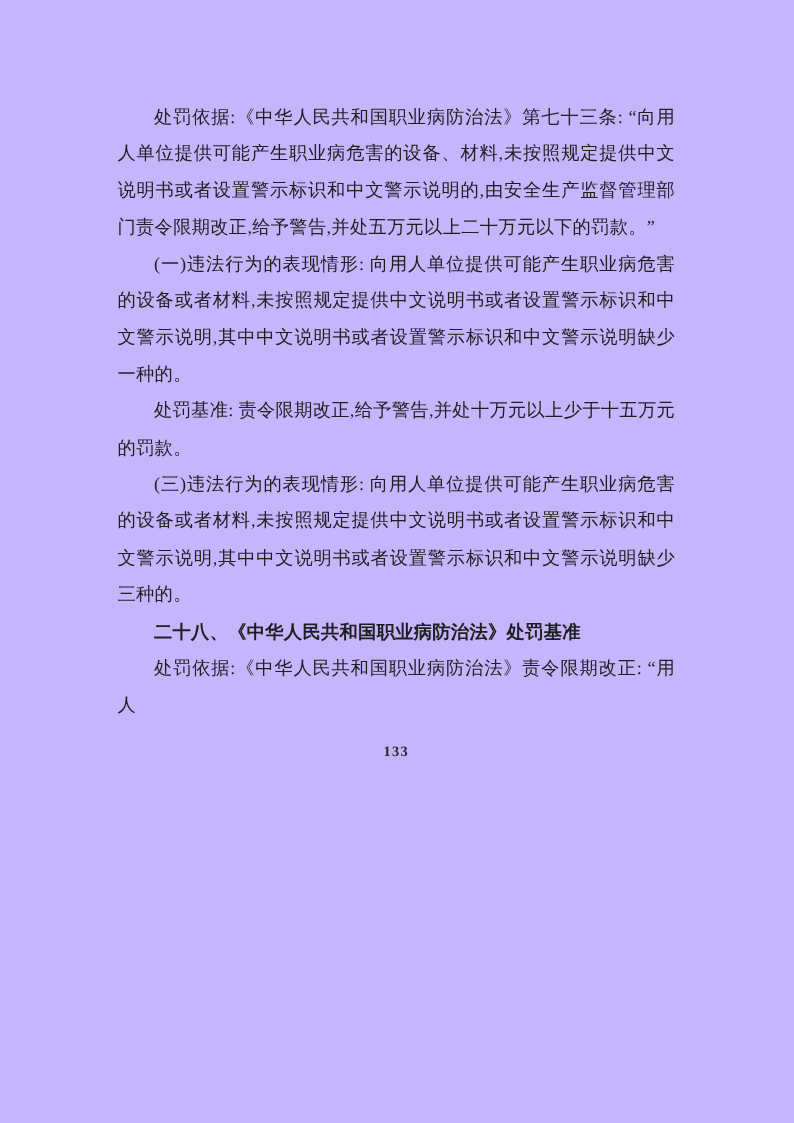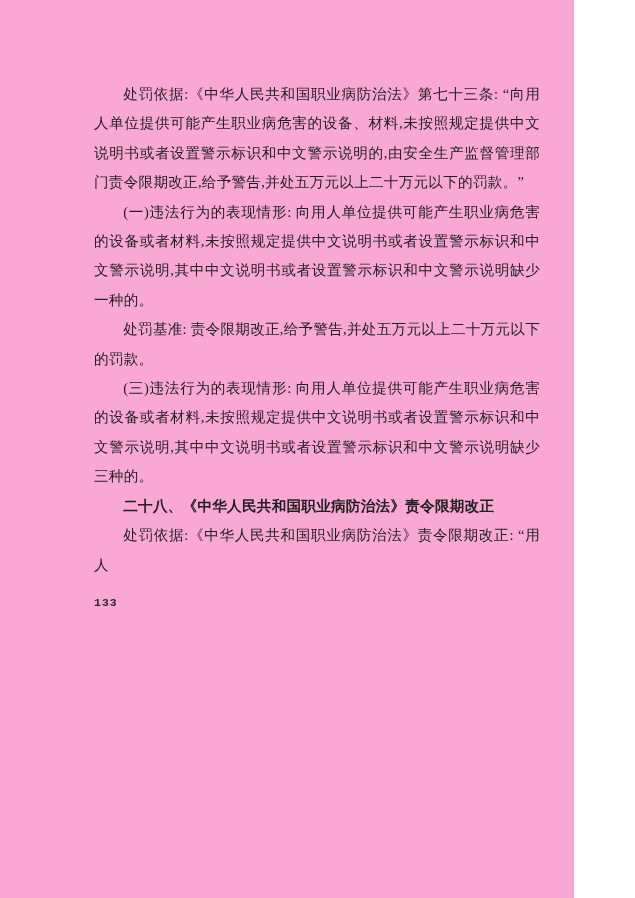--- a/index.html
+++ b/index.html
@@ -2,23 +2,23 @@
 <html><head>
 <meta charset="utf-8">
 <style>
   html, body {
     margin: 0;
     padding: 0;
     background: #ffffff;
   }
   .page {
     position: relative;
-    width: 574px;
+    width: 635px;
     height: 898px;
-    background: #f9a8d4;
+    background: #c4b5fd;
     box-sizing: border-box;
     padding: 80px 95px 0 94px;
     font-family: "Liberation Serif", "DejaVu Serif", serif;
     color: #1f1f1f;
     overflow: hidden;
   }
   .doc-body {
     width: 446px;
   }
   .para {
@@ -29,34 +29,34 @@
     text-indent: 2em;
     letter-spacing: 0.25px;
     word-break: normal;
   }
   .para.heading {
     font-weight: bold;
     text-align: left;
   }
   .page-number {
     margin-top: 16px;
-    text-align: left;
+    text-align: center;
     font-size: 11.5px;
     font-weight: 600;
     color: #2b2b2b;
     letter-spacing: 1px;
-    font-family: Liberation Mono, monospace;
+    font-family: Liberation Serif, serif;
   }
 </style>
 </head>
 <body>
 
 <div class="page">
   <div class="doc-body">
       <p class="para body">处罚依据:《中华人民共和国职业病防治法》第七十三条: “向用人单位提供可能产生职业病危害的设备、材料,未按照规定提供中文说明书或者设置警示标识和中文警示说明的,由安全生产监督管理部门责令限期改正,给予警告,并处五万元以上二十万元以下的罚款。”</p>
       <p class="para body">(一)违法行为的表现情形: 向用人单位提供可能产生职业病危害的设备或者材料,未按照规定提供中文说明书或者设置警示标识和中文警示说明,其中中文说明书或者设置警示标识和中文警示说明缺少一种的。</p>
-      <p class="para body">处罚基准: 责令限期改正,给予警告,并处五万元以上二十万元以下的罚款。</p>
+      <p class="para body">处罚基准: 责令限期改正,给予警告,并处十万元以上少于十五万元的罚款。</p>
       <p class="para body">(三)违法行为的表现情形: 向用人单位提供可能产生职业病危害的设备或者材料,未按照规定提供中文说明书或者设置警示标识和中文警示说明,其中中文说明书或者设置警示标识和中文警示说明缺少三种的。</p>
-      <p class="para heading">二十八、《中华人民共和国职业病防治法》责令限期改正</p>
+      <p class="para heading">二十八、《中华人民共和国职业病防治法》处罚基准</p>
       <p class="para body">处罚依据:《中华人民共和国职业病防治法》责令限期改正: “用人</p>
     </div>
   <div class="page-number">133</div>
 </div>
 
 </body></html>

